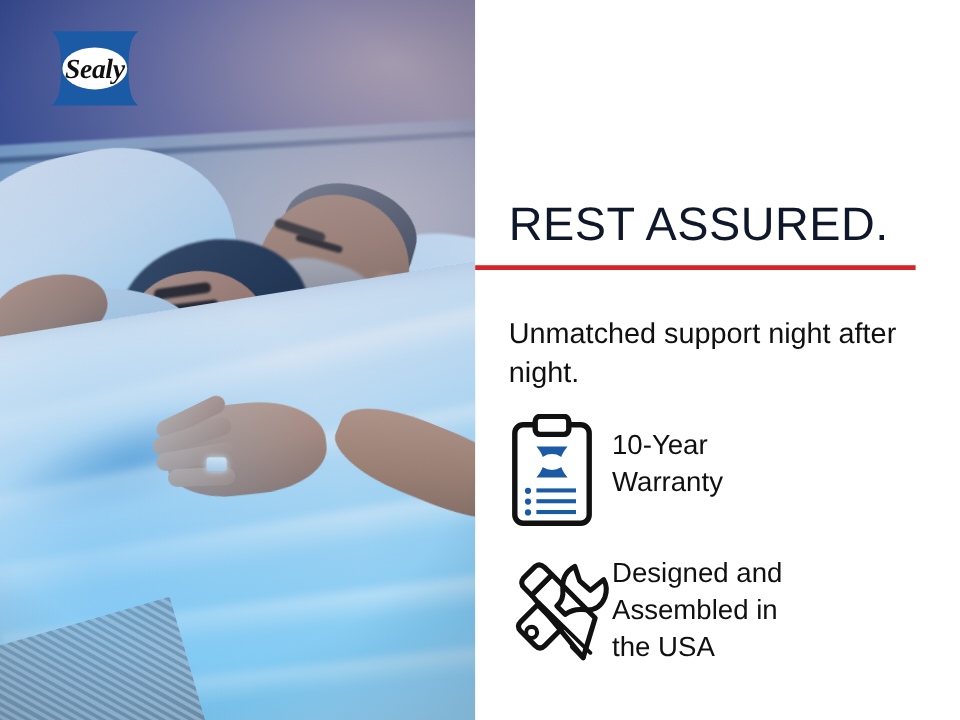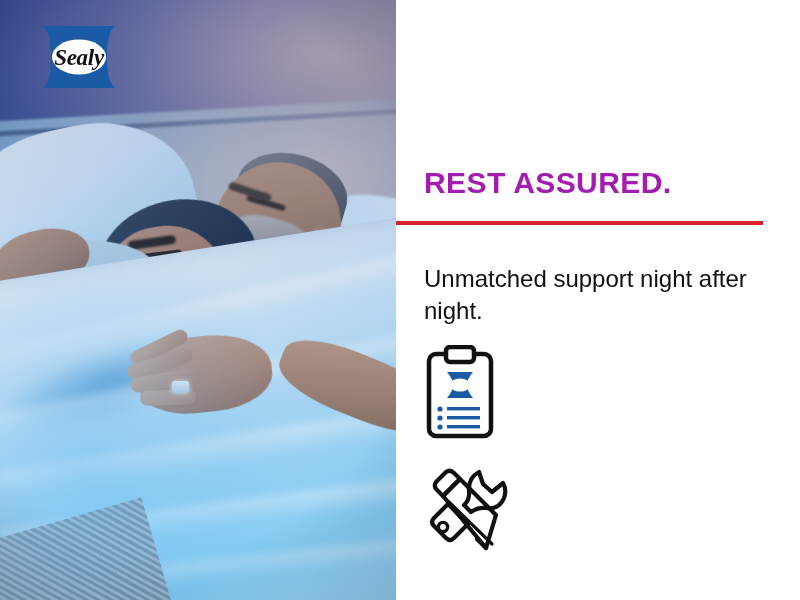--- a/index.html
+++ b/index.html
@@ -354,24 +354,24 @@
     top: 0;
     width: 404px;
     height: 600px;
     background: #ffffff;
   }
   .headline {
     position: absolute;
     left: 28px;
     top: 166px;
     margin: 0;
-    font-size: 30px;
-    font-weight: bold;
+    font-size: 39px;
+    font-weight: normal;
     letter-spacing: 0.4px;
-    color: #a21caf;
+    color: #0f172a;
     white-space: nowrap;
   }
   .divider {
     position: absolute;
     left: 0;
     top: 221px;
     width: 367px;
     height: 4px;
     background: #d8232a;
   }
@@ -498,35 +498,40 @@
           </g>
 
           <circle cx="16" cy="64" r="2.6" fill="#1b5ba6"></circle>
           <rect x="23" y="62" width="33" height="3.4" fill="#1b5ba6"></rect>
           <circle cx="16" cy="73" r="2.6" fill="#1b5ba6"></circle>
           <rect x="23" y="71" width="33" height="3.4" fill="#1b5ba6"></rect>
           <circle cx="16" cy="82" r="2.6" fill="#1b5ba6"></circle>
           <rect x="23" y="80" width="33" height="3.4" fill="#1b5ba6"></rect>
         </svg>
       </div>
+      <div class="feature-label">10-Year
+Warranty</div>
     </div>
 
     <div class="feature feature-usa">
       <div class="feature-icon">
         <svg width="86" height="96" viewBox="0 0 86 96" xmlns="http://www.w3.org/2000/svg">
           <g stroke="#111111" stroke-width="4.2" fill="none" stroke-linejoin="round" stroke-linecap="round">
 
             <path d="M12 22 L22 12 Q26 9 30 13 L36 19 L19 36 L13 30 Q9 26 12 22 Z"></path>
             <path d="M19 36 L36 19 L72 55 L62 88 Z"></path>
             <path d="M62 88 L53 79"></path>
             <path d="M25 42 L68 84" stroke-width="3.2"></path>
 
             <path d="M10 66 Q6 62 10 58 L24 44 L44 64 L30 78 Q26 82 22 78 Z"></path>
             <circle cx="19" cy="67" r="4.6" stroke-width="3.4"></circle>
 
             <path d="M55 12 Q44 18 45 31 Q46 40 40 45 L47 52 Q54 47 62 48 Q75 50 80 38 Q83 30 79 23 L68 32 L59 24 Z"></path>
           </g>
         </svg>
       </div>
+      <div class="feature-label">Designed and
+Assembled in
+the USA</div>
     </div>
 
   </div>
 </div>
 
 </body></html>

